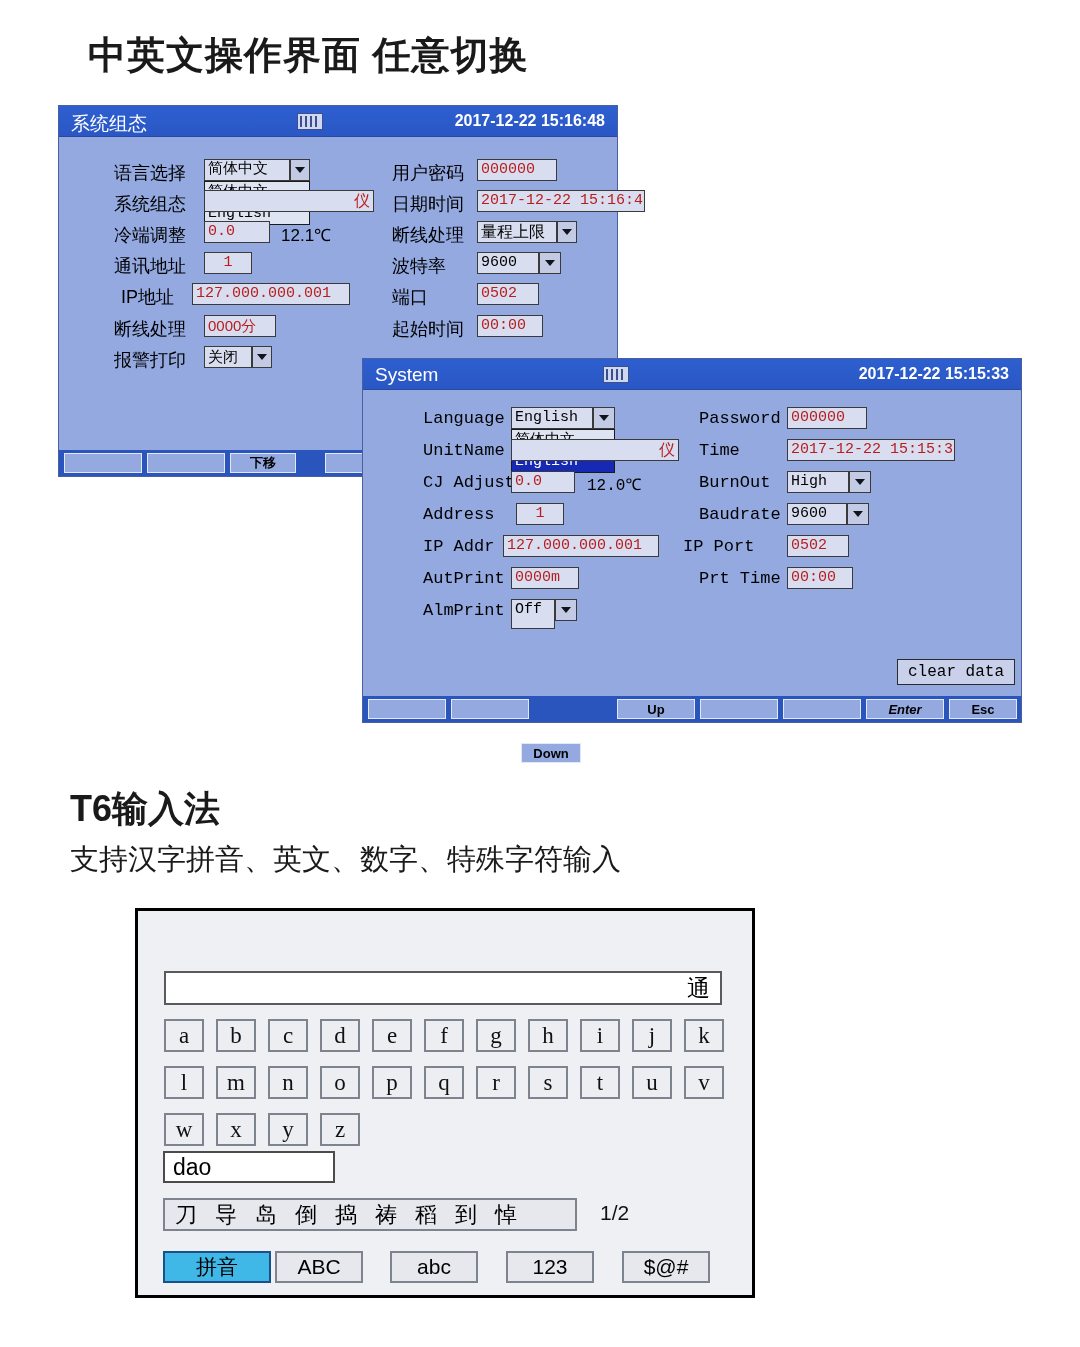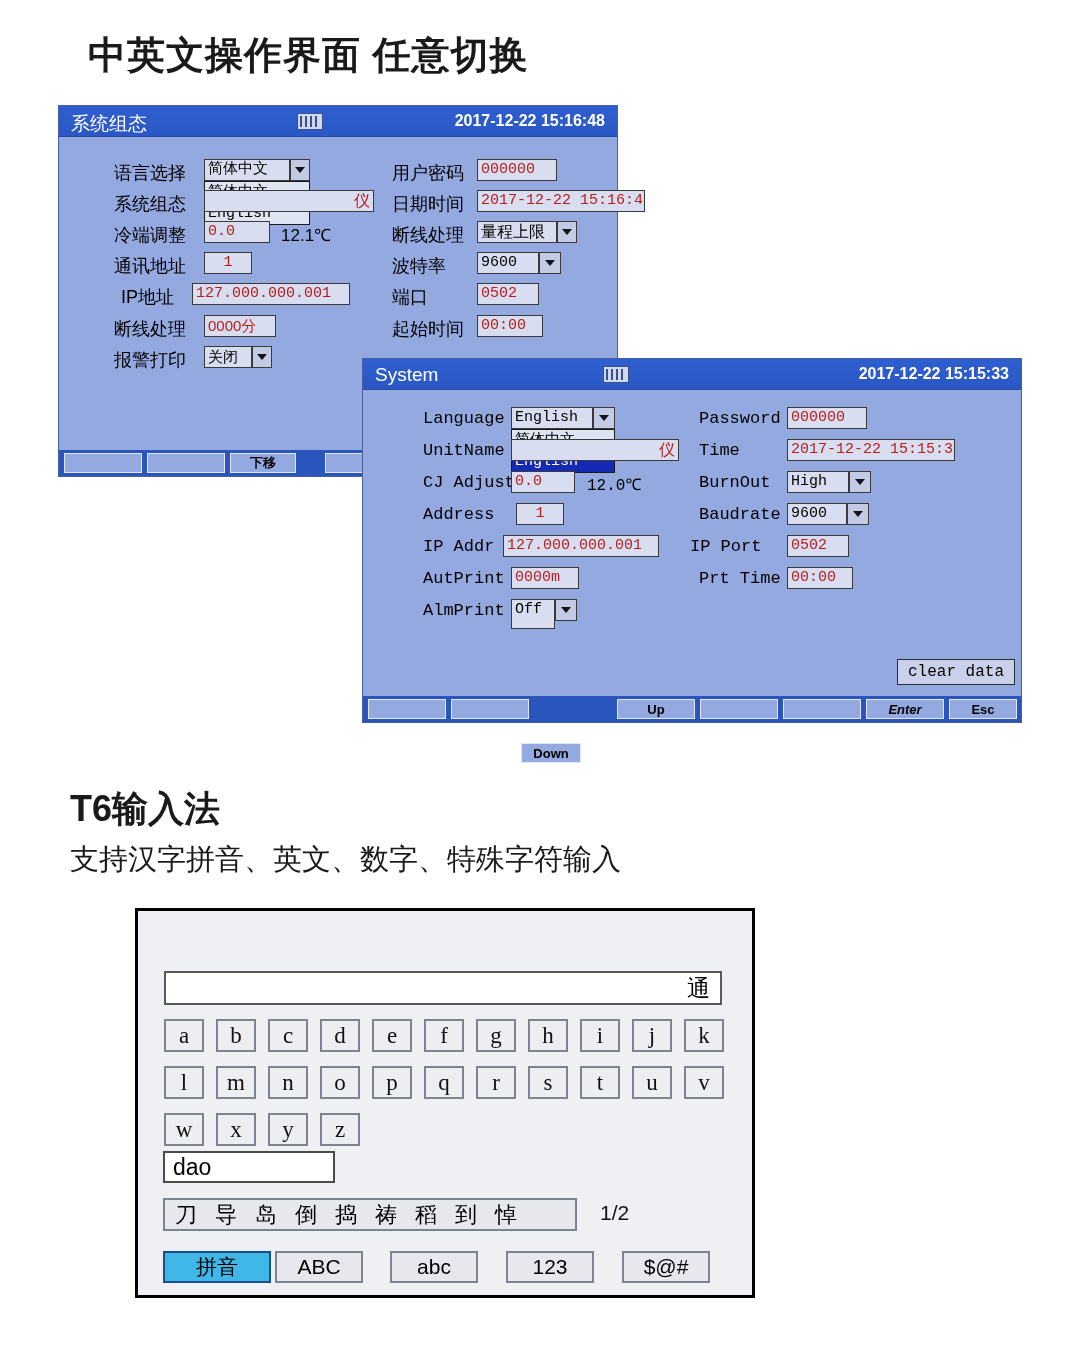--- a/index.html
+++ b/index.html
@@ -226,21 +226,21 @@
     <div class="fld mono" style="left:424px;top:50px;width:168px;height:22px;font-size:15px;line-height:20px;">2017-12-22  15:15:33</div>
 
     <div class="lbl mono" style="left:336px;top:84px;font-size:17px;">BurnOut</div>
     <div class="combo mono" style="left:424px;top:82px;width:62px;height:22px;font-size:15px;line-height:20px;">High</div>
     <div class="arrowbox" style="left:486px;top:82px;width:22px;height:22px;"></div>
 
     <div class="lbl mono" style="left:336px;top:116px;font-size:17px;">Baudrate</div>
     <div class="combo mono" style="left:424px;top:114px;width:60px;height:22px;font-size:15px;line-height:20px;">9600</div>
     <div class="arrowbox" style="left:484px;top:114px;width:22px;height:22px;"></div>
 
-    <div class="lbl mono" style="left:327px;top:148px;font-size:17px;">IP Port</div>
+    <div class="lbl mono" style="left:320px;top:148px;font-size:17px;">IP Port</div>
     <div class="fld mono" style="left:424px;top:146px;width:62px;height:22px;font-size:15px;line-height:20px;">0502</div>
 
     <div class="lbl mono" style="left:336px;top:180px;font-size:17px;">Prt Time</div>
     <div class="fld mono" style="left:424px;top:178px;width:66px;height:22px;font-size:15px;line-height:20px;">00:00</div>
 
     <div class="cleardata" style="left:534px;top:270px;width:118px;height:26px;">clear data</div>
 
     <div class="btnbar">
       <div class="kbtn" style="left:5px;width:78px;"></div>
       <div class="kbtn" style="left:88px;width:78px;"></div>

